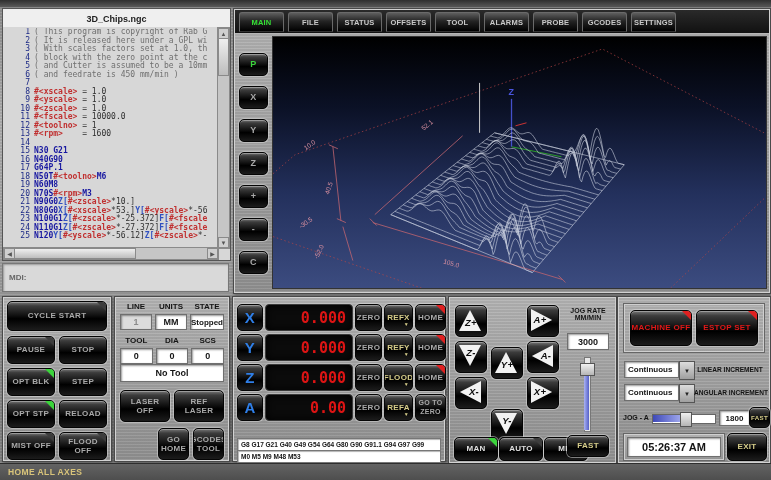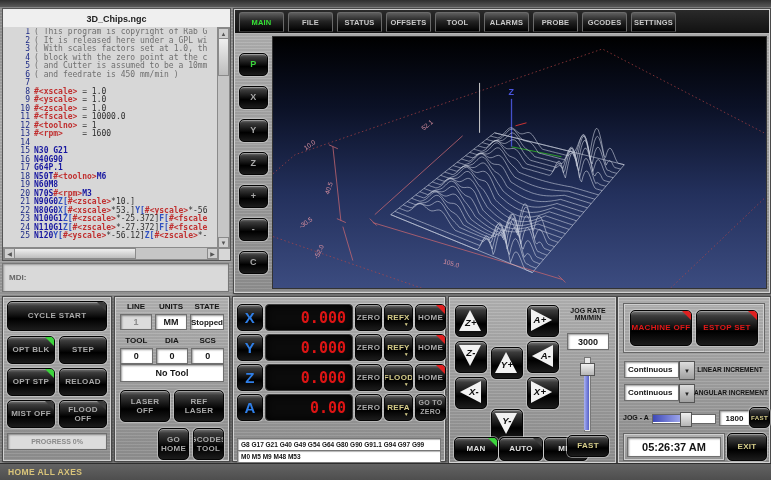--- a/index.html
+++ b/index.html
@@ -226,20 +226,24 @@
         <polyline points="217.8,99.3 219.3,99.6 220.7,100.0 222.2,100.4 223.6,100.7 225.1,101.1 226.5,100.8 228.0,99.9 229.4,98.7 230.9,97.2 232.3,95.6 233.8,93.9 235.2,92.5 236.7,91.4 238.1,90.9 239.6,91.1 241.0,91.8 242.5,92.9 243.9,94.2 245.4,95.4 246.8,96.4 248.3,97.0 249.7,97.1 251.2,96.8 252.6,96.4 254.1,95.9 255.5,95.7 257.0,95.9 258.4,96.7 259.9,98.1 261.3,100.0 262.8,102.3 264.2,104.6 265.7,107.0 267.1,109.1 268.6,110.9 270.0,112.5 271.5,112.9 272.9,113.2 274.4,113.6 275.8,114.0 277.3,114.3 278.7,114.7 280.2,115.1 281.6,115.4 283.1,115.8 284.5,116.2 286.0,116.5 287.4,116.9 288.9,117.3 290.3,117.6 291.8,118.0 293.2,118.4 294.7,118.7 296.1,119.1 297.6,117.0 299.0,116.2 300.5,117.0 301.9,119.6 303.4,118.0 304.8,113.3 306.3,108.1 307.7,103.2 309.2,99.5 310.6,97.6 312.1,98.2 313.5,101.4 315.0,106.9 316.4,114.5 317.9,123.1 319.3,117.9 320.8,110.3 322.2,104.4 323.7,100.7 325.1,99.5 326.6,101.0 328.0,104.8 329.5,110.2 330.9,116.6 332.4,122.9 333.8,128.4 335.3,125.5 336.7,123.9 338.2,124.2 339.6,126.0 341.1,129.0 342.5,130.9 344.0,131.2 345.4,131.6 346.9,132.0 348.3,132.3"></polyline>
         <polyline points="222.0,96.0 223.4,96.4 224.9,96.7 226.3,97.1 227.8,97.4 229.2,97.8 230.7,98.1 232.1,98.5 233.6,98.8 235.0,99.2 236.4,99.6 237.9,99.9 239.3,100.3 240.8,100.6 242.2,101.0 243.7,101.3 245.1,101.7 246.6,102.0 248.0,102.4 249.4,102.8 250.9,103.1 252.3,103.5 253.8,103.8 255.2,104.2 256.7,104.5 258.1,104.9 259.6,105.2 261.0,105.6 262.4,106.0 263.9,106.3 265.3,106.7 266.8,107.0 268.2,107.4 269.7,107.7 271.1,108.1 272.6,108.4 274.0,108.8 275.4,109.2 276.9,109.5 278.3,109.9 279.8,110.2 281.2,110.6 282.7,110.9 284.1,111.3 285.6,111.6 287.0,112.0 288.4,112.4 289.9,112.7 291.3,113.1 292.8,113.4 294.2,113.8 295.7,114.1 297.1,114.5 298.6,114.8 300.0,115.2 301.4,115.4 302.9,113.9 304.3,111.1 305.8,107.4 307.2,103.6 308.7,100.5 310.1,98.8 311.6,99.2 313.0,101.9 314.4,106.8 315.9,113.7 317.3,117.1 318.8,109.3 320.2,102.0 321.7,96.2 323.1,92.5 324.6,91.5 326.0,93.2 327.4,97.5 328.9,103.7 330.3,111.2 331.8,118.9 333.2,120.7 334.7,115.6 336.1,112.4 337.6,111.4 339.0,112.3 340.4,114.9 341.9,118.4 343.3,122.1 344.8,125.2 346.2,126.6 347.7,126.9 349.1,127.3 350.6,127.6 352.0,128.0"></polyline>
         <polyline points="118,178 222,96 352,128 260,236 118,178"></polyline>
       </g>
   </svg>
 </div>
 
 <div id="panel-auto" class="mpanel" style="left:2px;top:296px;width:110px;height:166px;padding:4px;box-sizing:border-box;">
   <div class="btn id" style="height:28px;margin-bottom:5px;">CYCLE START</div>
   <div class="grid2" style="margin-bottom:4px;">
+    <div class="btn id">PAUSE</div>
+    <div class="btn">STOP</div>
+  </div>
+  <div class="grid2" style="margin-bottom:4px;">
     <div class="btn ig">OPT BLK</div>
     <div class="btn">STEP</div>
   </div>
   <div class="grid2" style="margin-bottom:4px;">
     <div class="btn ig">OPT STP</div>
     <div class="btn">RELOAD</div>
   </div>
   <div class="grid2" style="margin-bottom:5px;">
     <div class="btn id">MIST OFF</div>
     <div class="btn id">FLOOD OFF</div>

